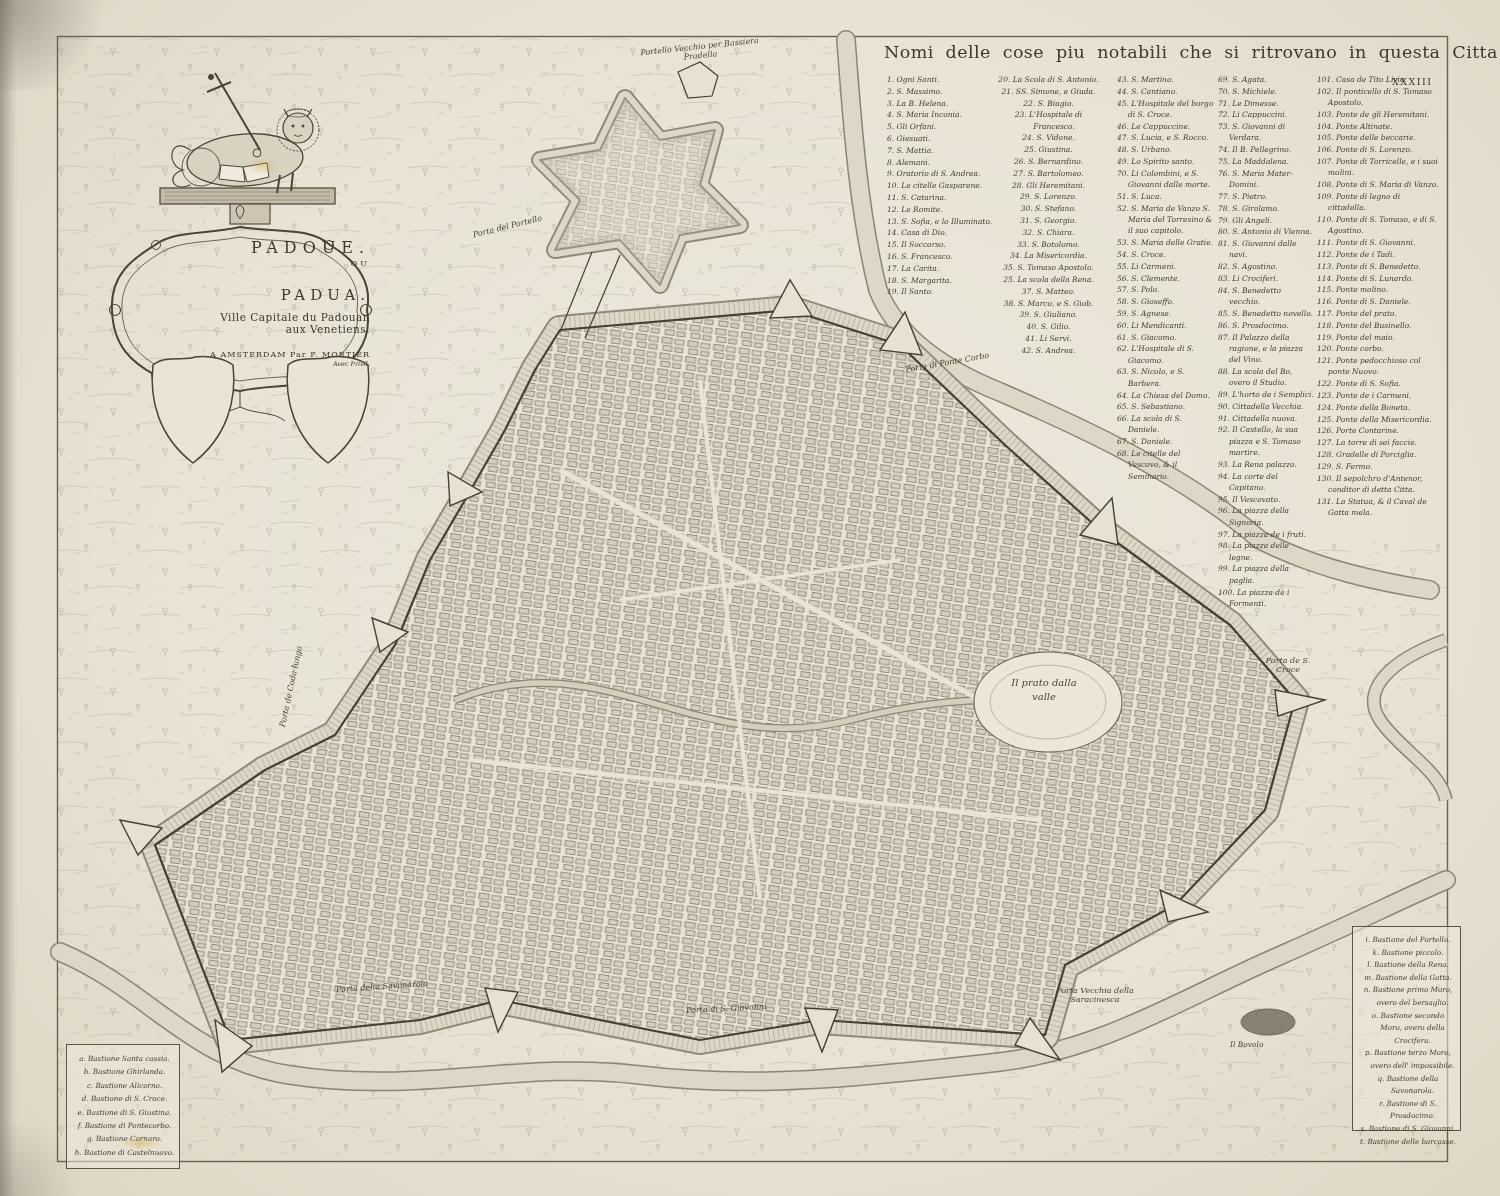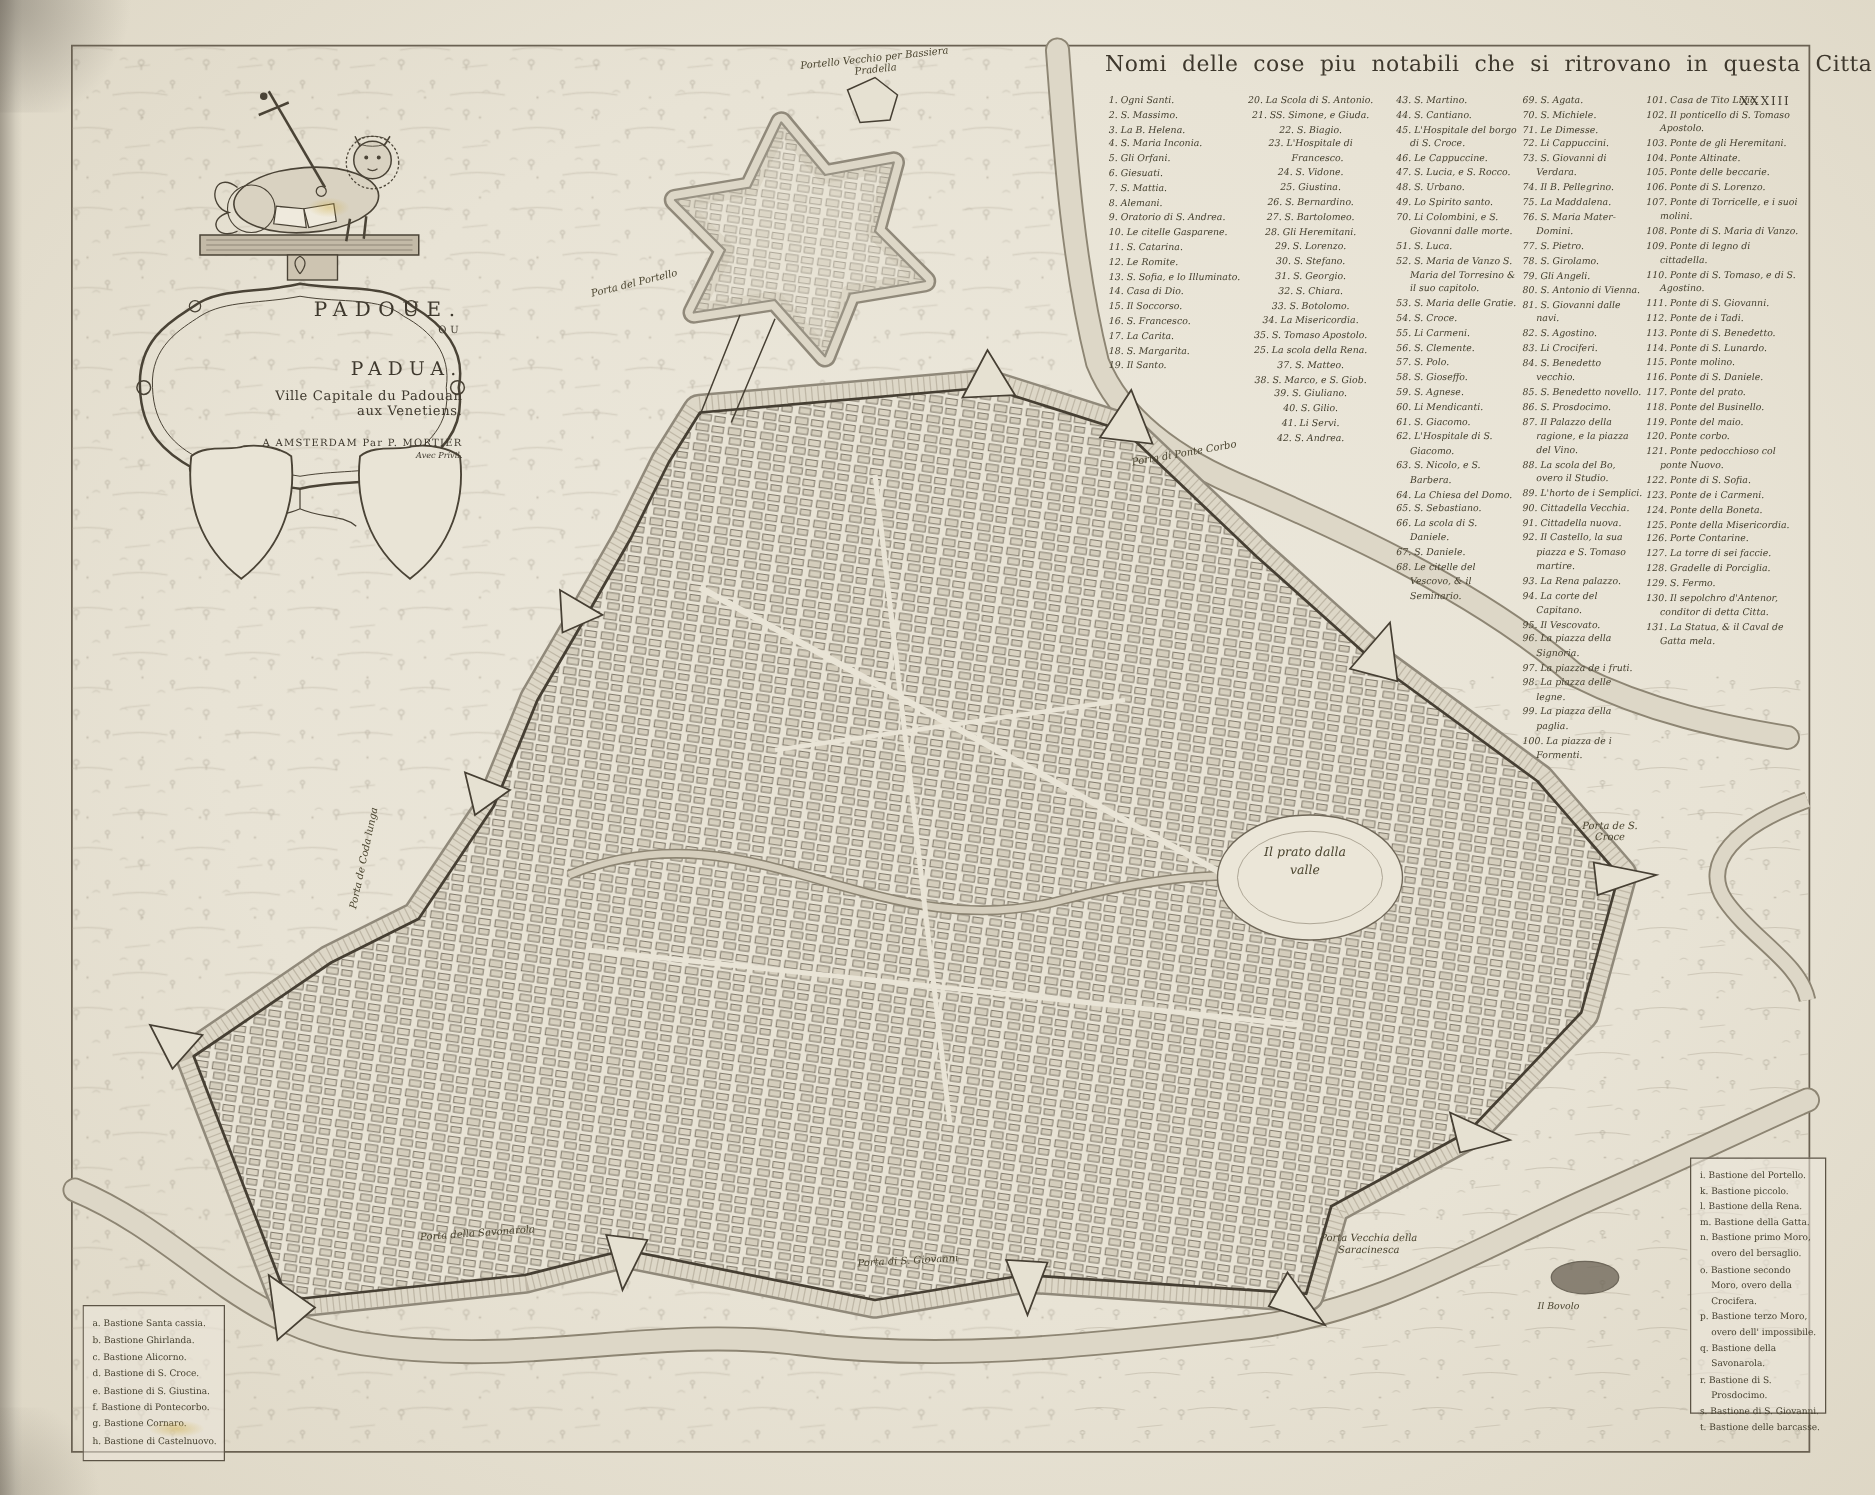--- a/index.html
+++ b/index.html
@@ -36,21 +36,21 @@
   .lcol{position:absolute;top:0;font-style:italic;font-size:7.5px;line-height:11.3px;color:#45402f;}
   .lcol .lentry{padding-left:11px;text-indent:-11px;margin-bottom:.5px;}
   .lc1{left:3px;width:115px;}
   .lc2{left:112px;width:105px;text-align:center;}
   .lc3{left:233px;width:98px;}
   .lc4{left:334px;width:96px;}
   .lc5{left:433px;width:122px;}
 
   
   .keybox{position:absolute;border:1px solid #5c5446;background:rgba(236,232,221,.55);
-    font-size:7.2px;color:#45402f;z-index:4;padding:7px 4px 4px 7px;}
+    font-style:italic;font-size:7.2px;color:#45402f;z-index:4;padding:7px 4px 4px 7px;text-align:center;}
   .key-left{left:66px;top:1044px;width:101px;height:112px;line-height:13.4px;}
   .key-right{left:1352px;top:926px;width:96px;height:192px;line-height:12.6px;}
   .keybox .kentry{padding-left:9px;text-indent:-9px;}
 
   
   .mlabel{position:absolute;font-style:italic;color:#4a442f;z-index:3;text-align:center;}
   .ml-portello-vecchio{left:640px;top:42px;width:120px;font-size:8px;transform:rotate(-6deg);}
   .ml-porta-portello{left:472px;top:222px;font-size:8px;white-space:nowrap;transform:rotate(-14deg);}
   .ml-porta-ponte-corbo{left:905px;top:358px;font-size:8px;white-space:nowrap;transform:rotate(-10deg);}
   .ml-porta-codalunga{left:278px;top:726px;font-size:8px;white-space:nowrap;

